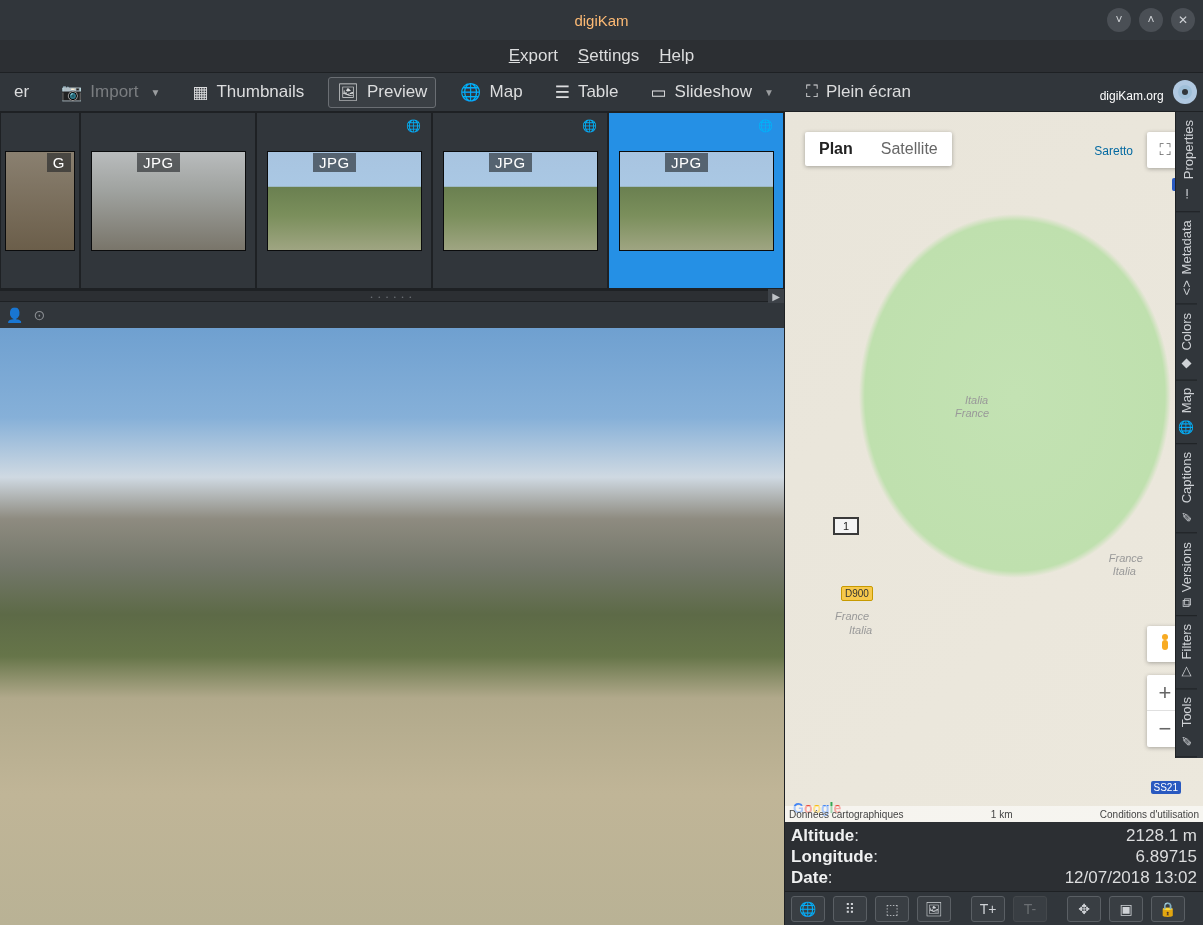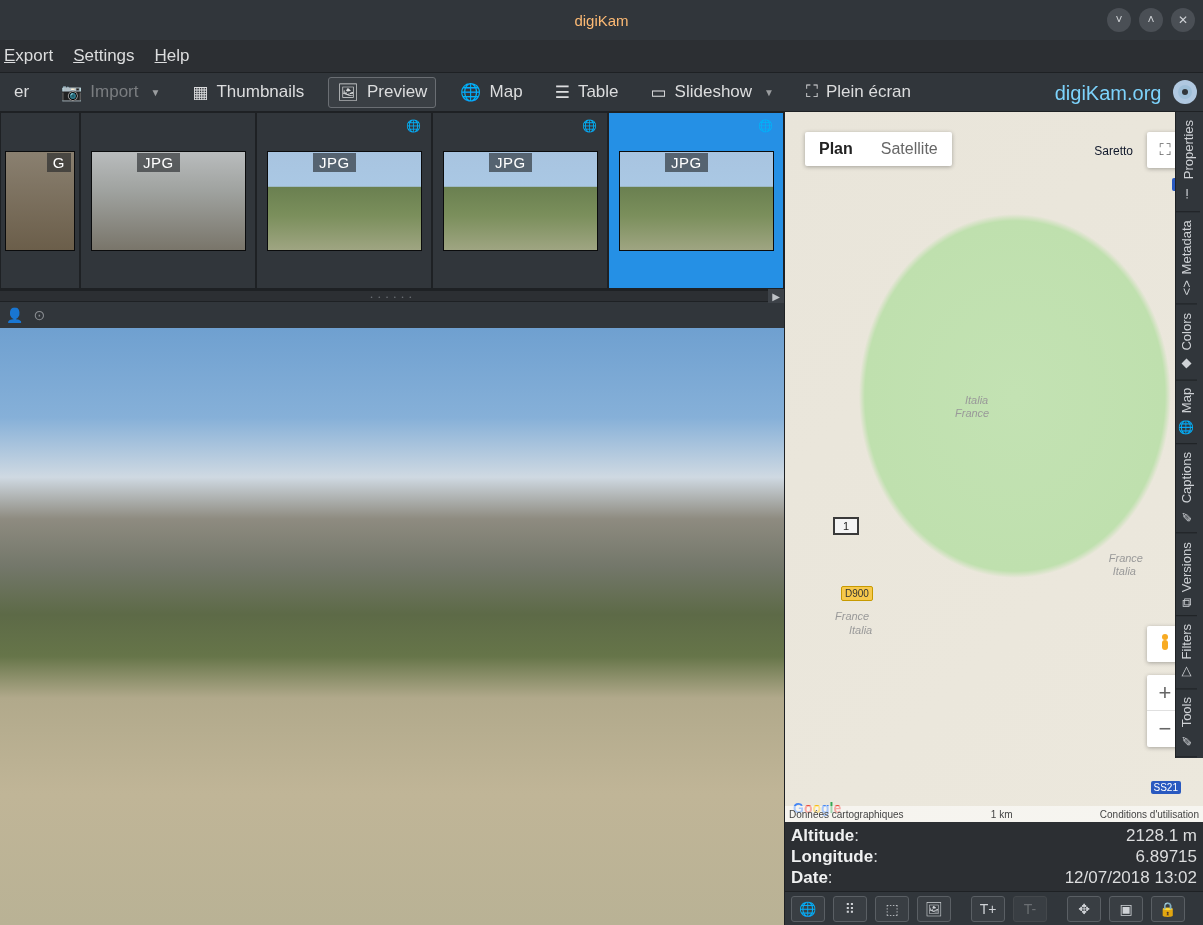--- a/index.html
+++ b/index.html
@@ -19,39 +19,39 @@
   display: flex; gap: 8px;
 }
 .titlebar .ctrl {
   width: 24px; height: 24px; border-radius: 12px;
   background: #4a4f55; display: flex; align-items: center; justify-content: center;
   color: #cfd2d6; cursor: pointer; font-size: 12px;
 }
 
 .menubar {
   height: 32px; background: #2c2f33;
-  display: flex; align-items: center; gap: 20px; padding: 0 4px; font-size: 17px;
+  display: flex; align-items: center; gap: 20px; padding: 0 4px; font-size: 17px; justify-content: center;
 }
 .menubar .menuitem { cursor: pointer; color: #dcddde; }
 .menubar .menuitem .ul { text-decoration: underline; }
 
 .toolbar {
   height: 40px; background: #31363b; border-top: 1px solid #1e2124; border-bottom: 1px solid #1e2124;
   display: flex; align-items: center; padding: 0 6px; gap: 16px;
 }
 .toolbar .tool {
   display: flex; align-items: center; gap: 8px; padding: 4px 8px; border-radius: 3px;
   cursor: pointer; color: #dcddde; font-size: 17px;
 }
 .toolbar .tool.active {
   border: 1px solid #6a6e73; background: #3a3f44;
 }
 .toolbar .tool.disabled { color: #7a7d80; }
 .toolbar .spacer { flex: 1; }
-.toolbar .brand { color: #7dd3fc; font-size: 20px; }
+.toolbar .brand { color: #ffffff; font-size: 12px; }
 .toolbar .brand-icon {
   width: 24px; height: 24px; border-radius: 12px; background: #b0c8e0;
   display: inline-flex; align-items: center; justify-content: center; margin-left: 6px;
 }
 .drop-arrow { font-size: 10px; color: #9a9d9f; margin-left: 4px; }
 
 .content {
   display: flex; height: calc(925px - 40px - 32px - 40px);
 }
 .leftpane { width: 785px; display: flex; flex-direction: column; border-right: 1px solid #1e2124; }
@@ -293,21 +293,21 @@
   </div>
 
   <div class="rightpane">
     <div class="mapwrap">
       <div class="mapbg"></div>
       <div class="map-plan-sat">
         <div class="sel">Plan</div>
         <div class="unsel">Satellite</div>
       </div>
       <div class="map-full">⛶</div>
-      <span class="map-label" style="right:70px;top:32px;color:#0f172a;font-style:normal;font-size:12px">Saretto</span>
+      <span class="map-label" style="right:70px;top:32px;color:#0369a1;font-style:normal;font-size:12px">Saretto</span>
       <span class="map-spbadge">SP4</span>
       <span class="map-label" style="left:180px;top:282px">Italia</span>
       <span class="map-label" style="left:170px;top:295px">France</span>
       <span class="map-label" style="right:60px;top:440px">France</span>
       <span class="map-label" style="right:67px;top:453px">Italia</span>
       <span class="map-label" style="left:50px;top:498px">France</span>
       <span class="map-label" style="left:64px;top:512px">Italia</span>
       <div class="map-marker">
           <span>1</span>
         </div>

